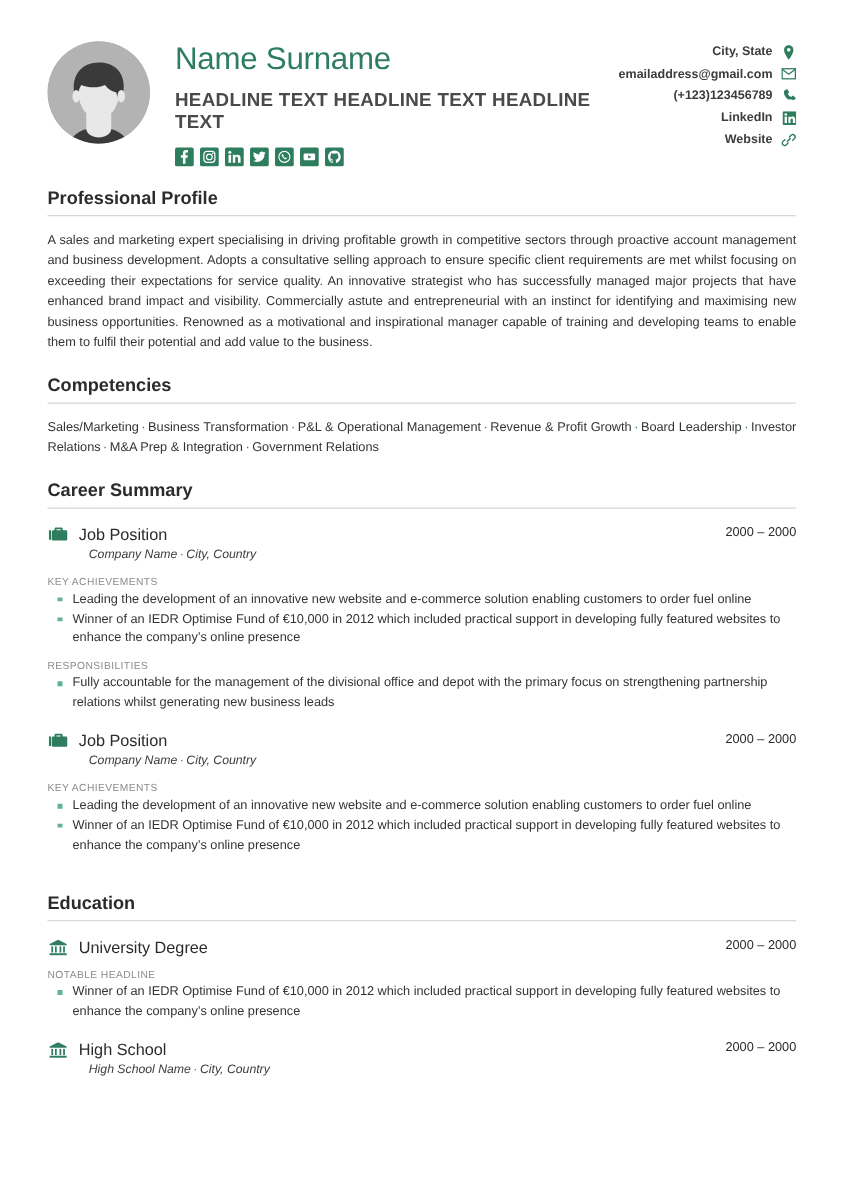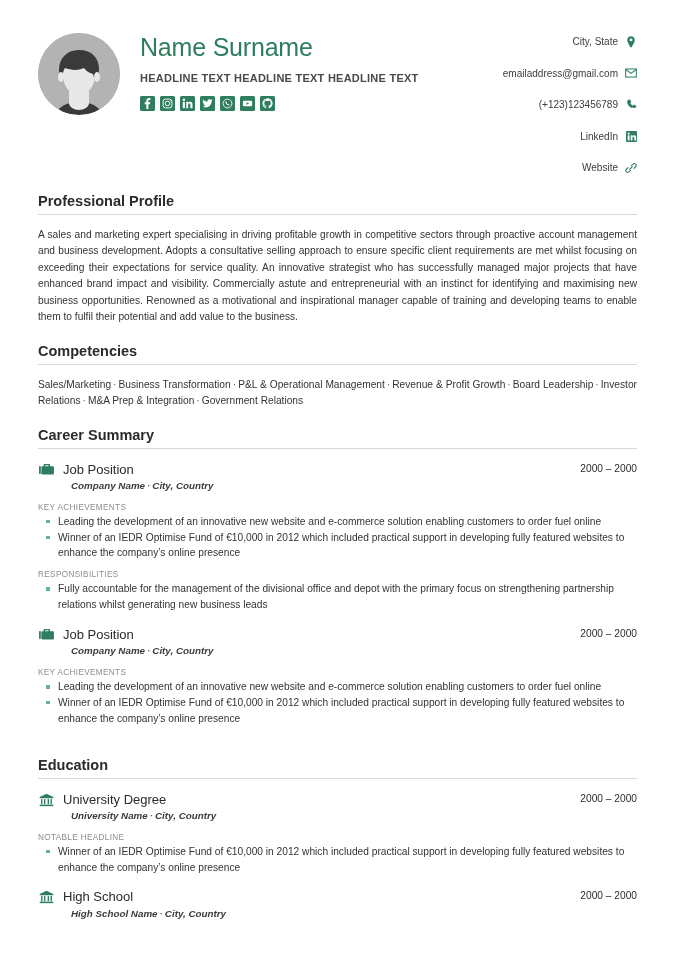--- a/index.html
+++ b/index.html
@@ -50,21 +50,21 @@
   .name {
     color: #2e7d5f;
     font-size: 25px;
     font-weight: normal;
     line-height: 1.1;
     letter-spacing: -0.2px;
     margin: 0 0 10px 0;
   }
   .headline {
     color: #4a4a4a;
-    font-size: 11px;
+    font-size: 15px;
     font-weight: bold;
     letter-spacing: 0.25px;
     margin: 0 0 12px 0;
   }
   .socials {
     display: flex;
     gap: 5px;
   }
   .social-icon {
     width: 15px;
@@ -75,22 +75,23 @@
     align-items: center;
     justify-content: center;
   }
   .social-icon svg { display: block; }
 
   .contact {
     flex: 0 0 auto;
     padding-top: 5px;
     display: flex;
     flex-direction: column;
-    gap: 18px;
+    gap: 4px;
     align-items: flex-end;
+    font-weight: bold;
   }
   .contact-row {
     display: flex;
     align-items: center;
     justify-content: flex-end;
     gap: 7px;
     font-size: 10px;
     color: #3c3c3c;
     line-height: 1.35;
   }
@@ -157,21 +158,20 @@
     color: #2b2b2b;
     line-height: 1.35;
   }
   .entry-sub {
     font-size: 9.8px;
     font-style: italic;
     color: #3c3c3c;
     line-height: 1.5;
     margin-top: 1px;
     padding-left: 8px;
-    font-weight: bold;
   }
   .entry-dates {
     flex: 0 0 auto;
     font-size: 10.2px;
     color: #2b2b2b;
     padding-top: 2px;
     white-space: nowrap;
   }
 
   .sublabel {
@@ -413,21 +413,20 @@
                 <path d="M8 0.8 L15.3 4.4 L15.3 5.6 L0.7 5.6 L0.7 4.4 Z"></path>
                 <rect x="2.2" y="6.5" width="1.5" height="5.3"></rect>
                 <rect x="5.3" y="6.5" width="1.5" height="5.3"></rect>
                 <rect x="9.2" y="6.5" width="1.5" height="5.3"></rect>
                 <rect x="12.3" y="6.5" width="1.5" height="5.3"></rect>
                 <rect x="0.7" y="12.4" width="14.6" height="1.7"></rect>
               </svg>
             </div>
             <div class="entry-titles">
               <div class="entry-title">University Degree</div>
-              <div class="entry-sub"><span>University Name</span><span class="sep">·</span><span>City, Country</span></div>
             </div>
             <div class="entry-dates">2000 – 2000</div>
           </div>
           <div class="sublabel">NOTABLE HEADLINE</div>
           <ul class="bullets">
             <li>Winner of an IEDR Optimise Fund of €10,000 in 2012 which included practical support in developing fully featured websites to enhance the company’s online presence</li>
           </ul>
         </div>
         <div class="gap-entry"></div>
         <div class="entry">

